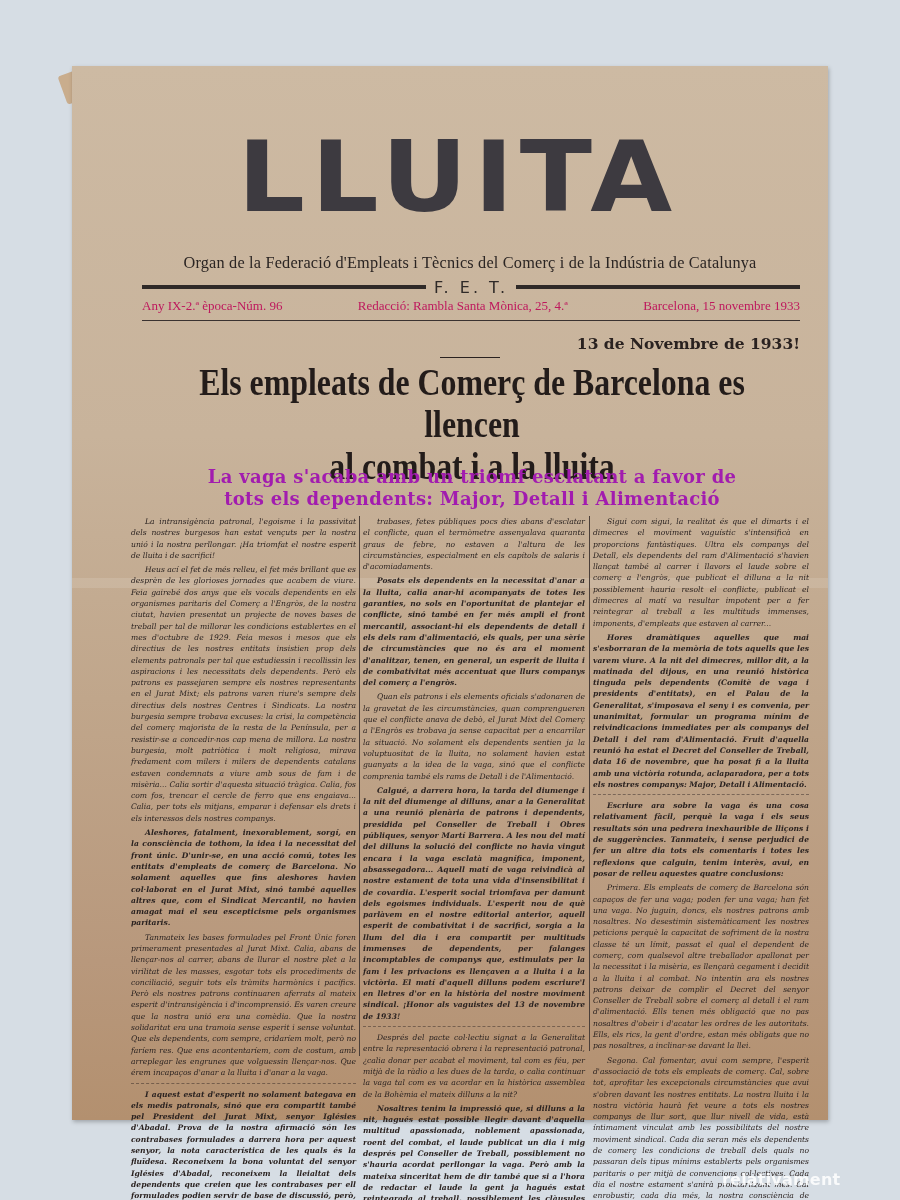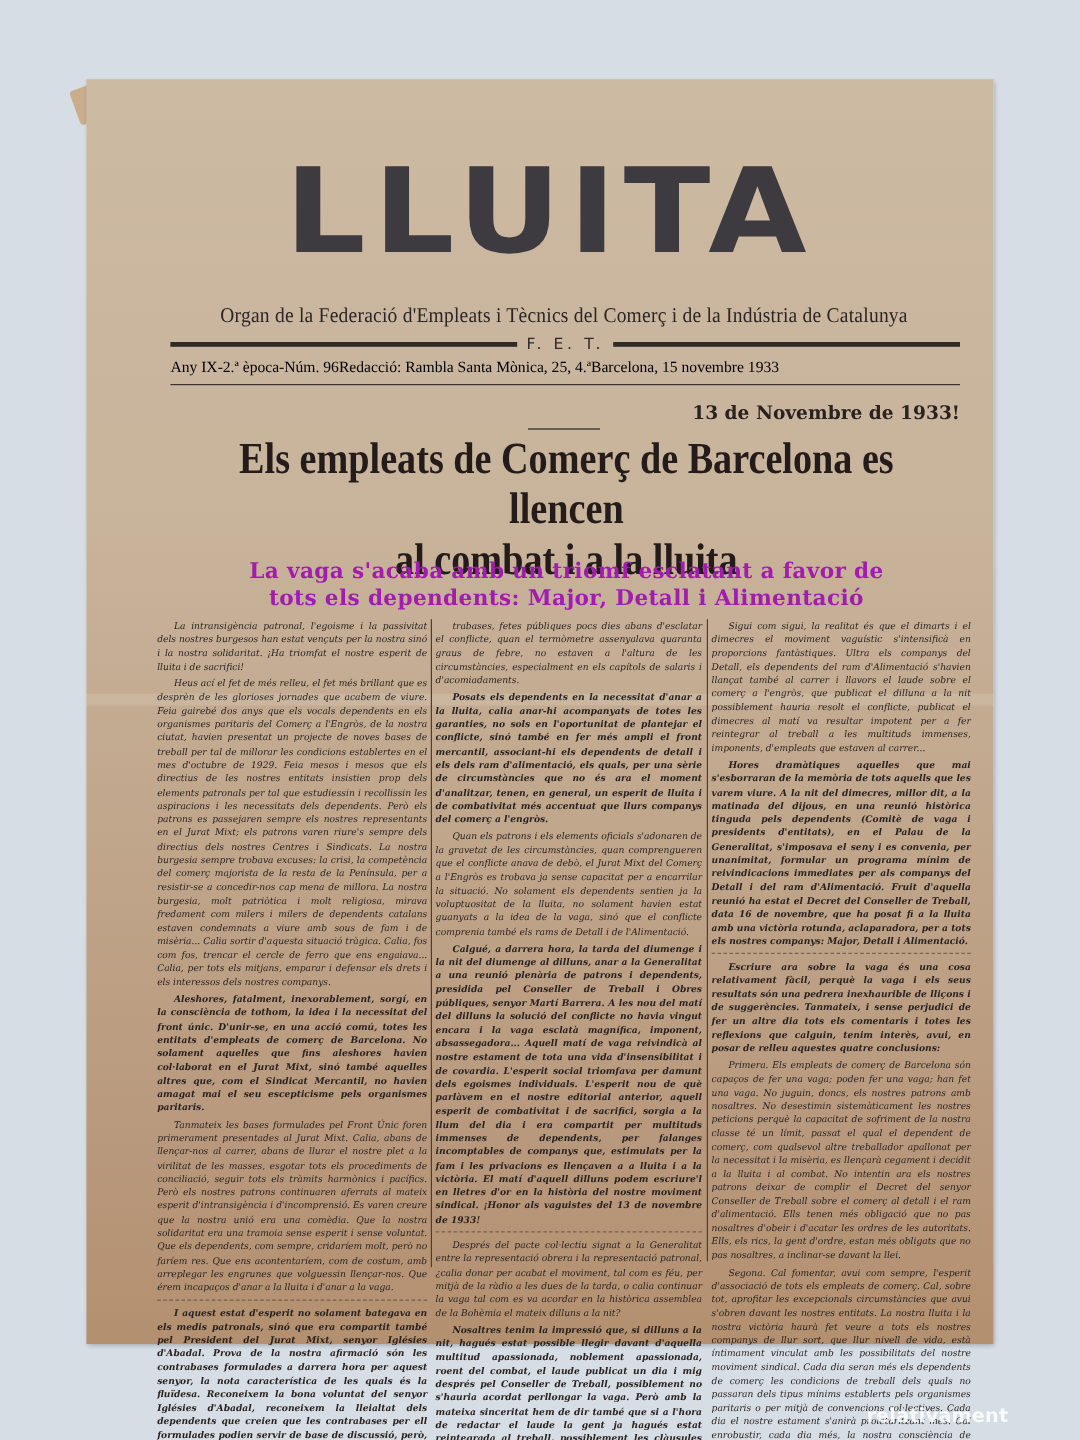--- a/index.html
+++ b/index.html
@@ -7,22 +7,22 @@
   .paper{position:absolute;left:72px;top:66px;width:756px;height:1054px;
     background:linear-gradient(180deg,#cdbaa3 0%,#c8b39b 35%,#c0a68b 60%,#b8987c 85%,#b3906f 100%);
     box-shadow:1px 2px 4px rgba(0,0,0,0.25);}
   .paper::before{content:"";position:absolute;left:0;right:0;top:512px;height:10px;background:rgba(255,255,255,0.12);}
   .fold-flap{position:absolute;left:62px;top:72px;width:22px;height:30px;background:#c9ad8d;transform:rotate(-20deg);border-radius:3px;}
   .masthead{position:absolute;left:138px;top:132px;width:640px;text-align:center;
     font-family:"DejaVu Sans",sans-serif;font-weight:bold;font-size:98px;letter-spacing:6px;color:#3d3a40;line-height:90px;transform:scaleX(1.08);transform-origin:center;}
   .org{position:absolute;left:140px;top:252px;width:660px;text-align:center;font-family:"Liberation Serif",serif;font-size:17.5px;color:#2b2523;letter-spacing:0.2px;transform:scaleX(0.93);}
   .fet-row{position:absolute;left:142px;top:280px;width:658px;height:14px;display:flex;align-items:center;}
   .fet-line{flex:1;height:4px;background:#2f2a28;}
-  .fet{font-family:"DejaVu Sans",sans-serif;font-size:13px;color:#2f2a28;padding:0 8px;letter-spacing:3px;}
-  .info-row{position:absolute;left:142px;top:298px;width:658px;display:flex;justify-content:flex-start;font-family:"Liberation Serif",serif;font-size:13px;color:#000000;}
+  .fet{font-family:"DejaVu Sans",sans-serif;font-size:16px;color:#2f2a28;padding:0 8px;letter-spacing:3px;}
+  .info-row{position:absolute;left:142px;top:298px;width:658px;display:flex;justify-content:space-between;font-family:"Liberation Serif",serif;font-size:13px;color:#be185d;}
   .info-rule{position:absolute;left:142px;top:320px;width:658px;height:1px;background:#3a3230;}
   .date-head{position:absolute;left:140px;top:334px;width:660px;text-align:right;font-family:"DejaVu Serif",serif;font-weight:bold;font-size:15.5px;color:#2a2220;}
   .date-rule{position:absolute;left:440px;top:357px;width:60px;height:1px;background:#2a2220;}
   .headline{position:absolute;left:132px;top:362px;width:680px;text-align:center;font-family:"Liberation Serif",serif;font-size:37px;line-height:42px;color:#231c1a;transform:scaleX(0.86);transform-origin:center;font-weight:bold;}
   .subhead{position:absolute;left:132px;top:466px;width:680px;text-align:center;font-family:"DejaVu Serif",serif;font-weight:bold;font-size:18px;line-height:22px;color:#a21caf;letter-spacing:0.3px;}
   .col{position:absolute;top:516px;font-family:"DejaVu Serif",serif;font-style:italic;font-size:7.6px;line-height:11.3px;color:#2a2220;text-align:justify;hyphens:auto;}
   .col p{margin:0 0 3px 0;text-indent:14px;}
   .col p.bold{font-weight:bold;}
   .col .sep{border-top:1px dashed rgba(40,30,30,0.45);margin:4px 0 5px;}
   .col1{left:131px;width:225px;}
@@ -58,21 +58,21 @@
   <div>Els empleats de Comerç de Barcelona es llencen</div>
   <div>al combat i a la lluita</div>
 </div>
 
 <div class="subhead">
   <div>La vaga s'acaba amb un triomf esclatant a favor de</div>
   <div>tots els dependents: Major, Detall i Alimentació</div>
 </div>
 
 <div class="col col1">
-  <p>La intransigència patronal, l'egoisme i la passivitat dels nostres burgesos han estat vençuts per la nostra sinó i la nostra solidaritat. ¡Ha triomfat el nostre esperit de lluita i de sacrifici!</p>
+  <p>La intransigència patronal, l'egoisme i la passivitat dels nostres burgesos han estat vençuts per la nostra unió i la nostra perllongar. ¡Ha triomfat el nostre esperit de lluita i de sacrifici!</p>
   <p>Heus ací el fet de més relleu, el fet més brillant que es desprèn de les glorioses jornades que acabem de viure. Feia gairebé dos anys que els vocals dependents en els organismes paritaris del Comerç a l'Engròs, de la nostra ciutat, havien presentat un projecte de noves bases de treball per tal de millorar les condicions establertes en el mes d'octubre de 1929. Feia mesos i mesos que els directius de les nostres entitats insistien prop dels elements patronals per tal que estudiessin i recollissin les aspiracions i les necessitats dels dependents. Però els patrons es passejaren sempre els nostres representants en el Jurat Mixt; els patrons varen riure's sempre dels directius dels nostres Centres i Sindicats. La nostra burgesia sempre trobava excuses: la crisi, la competència del comerç majorista de la resta de la Península, per a resistir-se a concedir-nos cap mena de millora. La nostra burgesia, molt patriòtica i molt religiosa, mirava fredament com milers i milers de dependents catalans estaven condemnats a viure amb sous de fam i de misèria... Calia sortir d'aquesta situació tràgica. Calia, fos com fos, trencar el cercle de ferro que ens engaiava... Calia, per tots els mitjans, emparar i defensar els drets i els interessos dels nostres companys.</p>
   <p class="bold">Aleshores, fatalment, inexorablement, sorgí, en la consciència de tothom, la idea i la necessitat del front únic. D'unir-se, en una acció comú, totes les entitats d'empleats de comerç de Barcelona. No solament aquelles que fins aleshores havien col·laborat en el Jurat Mixt, sinó també aquelles altres que, com el Sindicat Mercantil, no havien amagat mai el seu escepticisme pels organismes paritaris.</p>
   <p>Tanmateix les bases formulades pel Front Únic foren primerament presentades al Jurat Mixt. Calia, abans de llençar-nos al carrer, abans de llurar el nostre plet a la virilitat de les masses, esgotar tots els procediments de conciliació, seguir tots els tràmits harmònics i pacífics. Però els nostres patrons continuaren aferrats al mateix esperit d'intransigència i d'incomprensió. Es varen creure que la nostra unió era una comèdia. Que la nostra solidaritat era una tramoia sense esperit i sense voluntat. Que els dependents, com sempre, cridaríem molt, però no faríem res. Que ens acontentaríem, com de costum, amb arreplegar les engrunes que volguessin llençar-nos. Que érem incapaços d'anar a la lluita i d'anar a la vaga.</p>
   <div class="sep"></div>
   <p class="bold">I aquest estat d'esperit no solament bategava en els medis patronals, sinó que era compartit també pel President del Jurat Mixt, senyor Iglésies d'Abadal. Prova de la nostra afirmació són les contrabases formulades a darrera hora per aquest senyor, la nota característica de les quals és la fluïdesa. Reconeixem la bona voluntat del senyor Iglésies d'Abadal, reconeixem la lleialtat dels dependents que creien que les contrabases per ell formulades podien servir de base de discussió, però, indubtablement, aquelles con-</p>
 </div>
 <div class="vrule" style="left:359px;height:540px;"></div>
 
 <div class="col col2">
   <p>trabases, fetes públiques pocs dies abans d'esclatar el conflicte, quan el termòmetre assenyalava quaranta graus de febre, no estaven a l'altura de les circumstàncies, especialment en els capítols de salaris i d'acomiadaments.</p>

